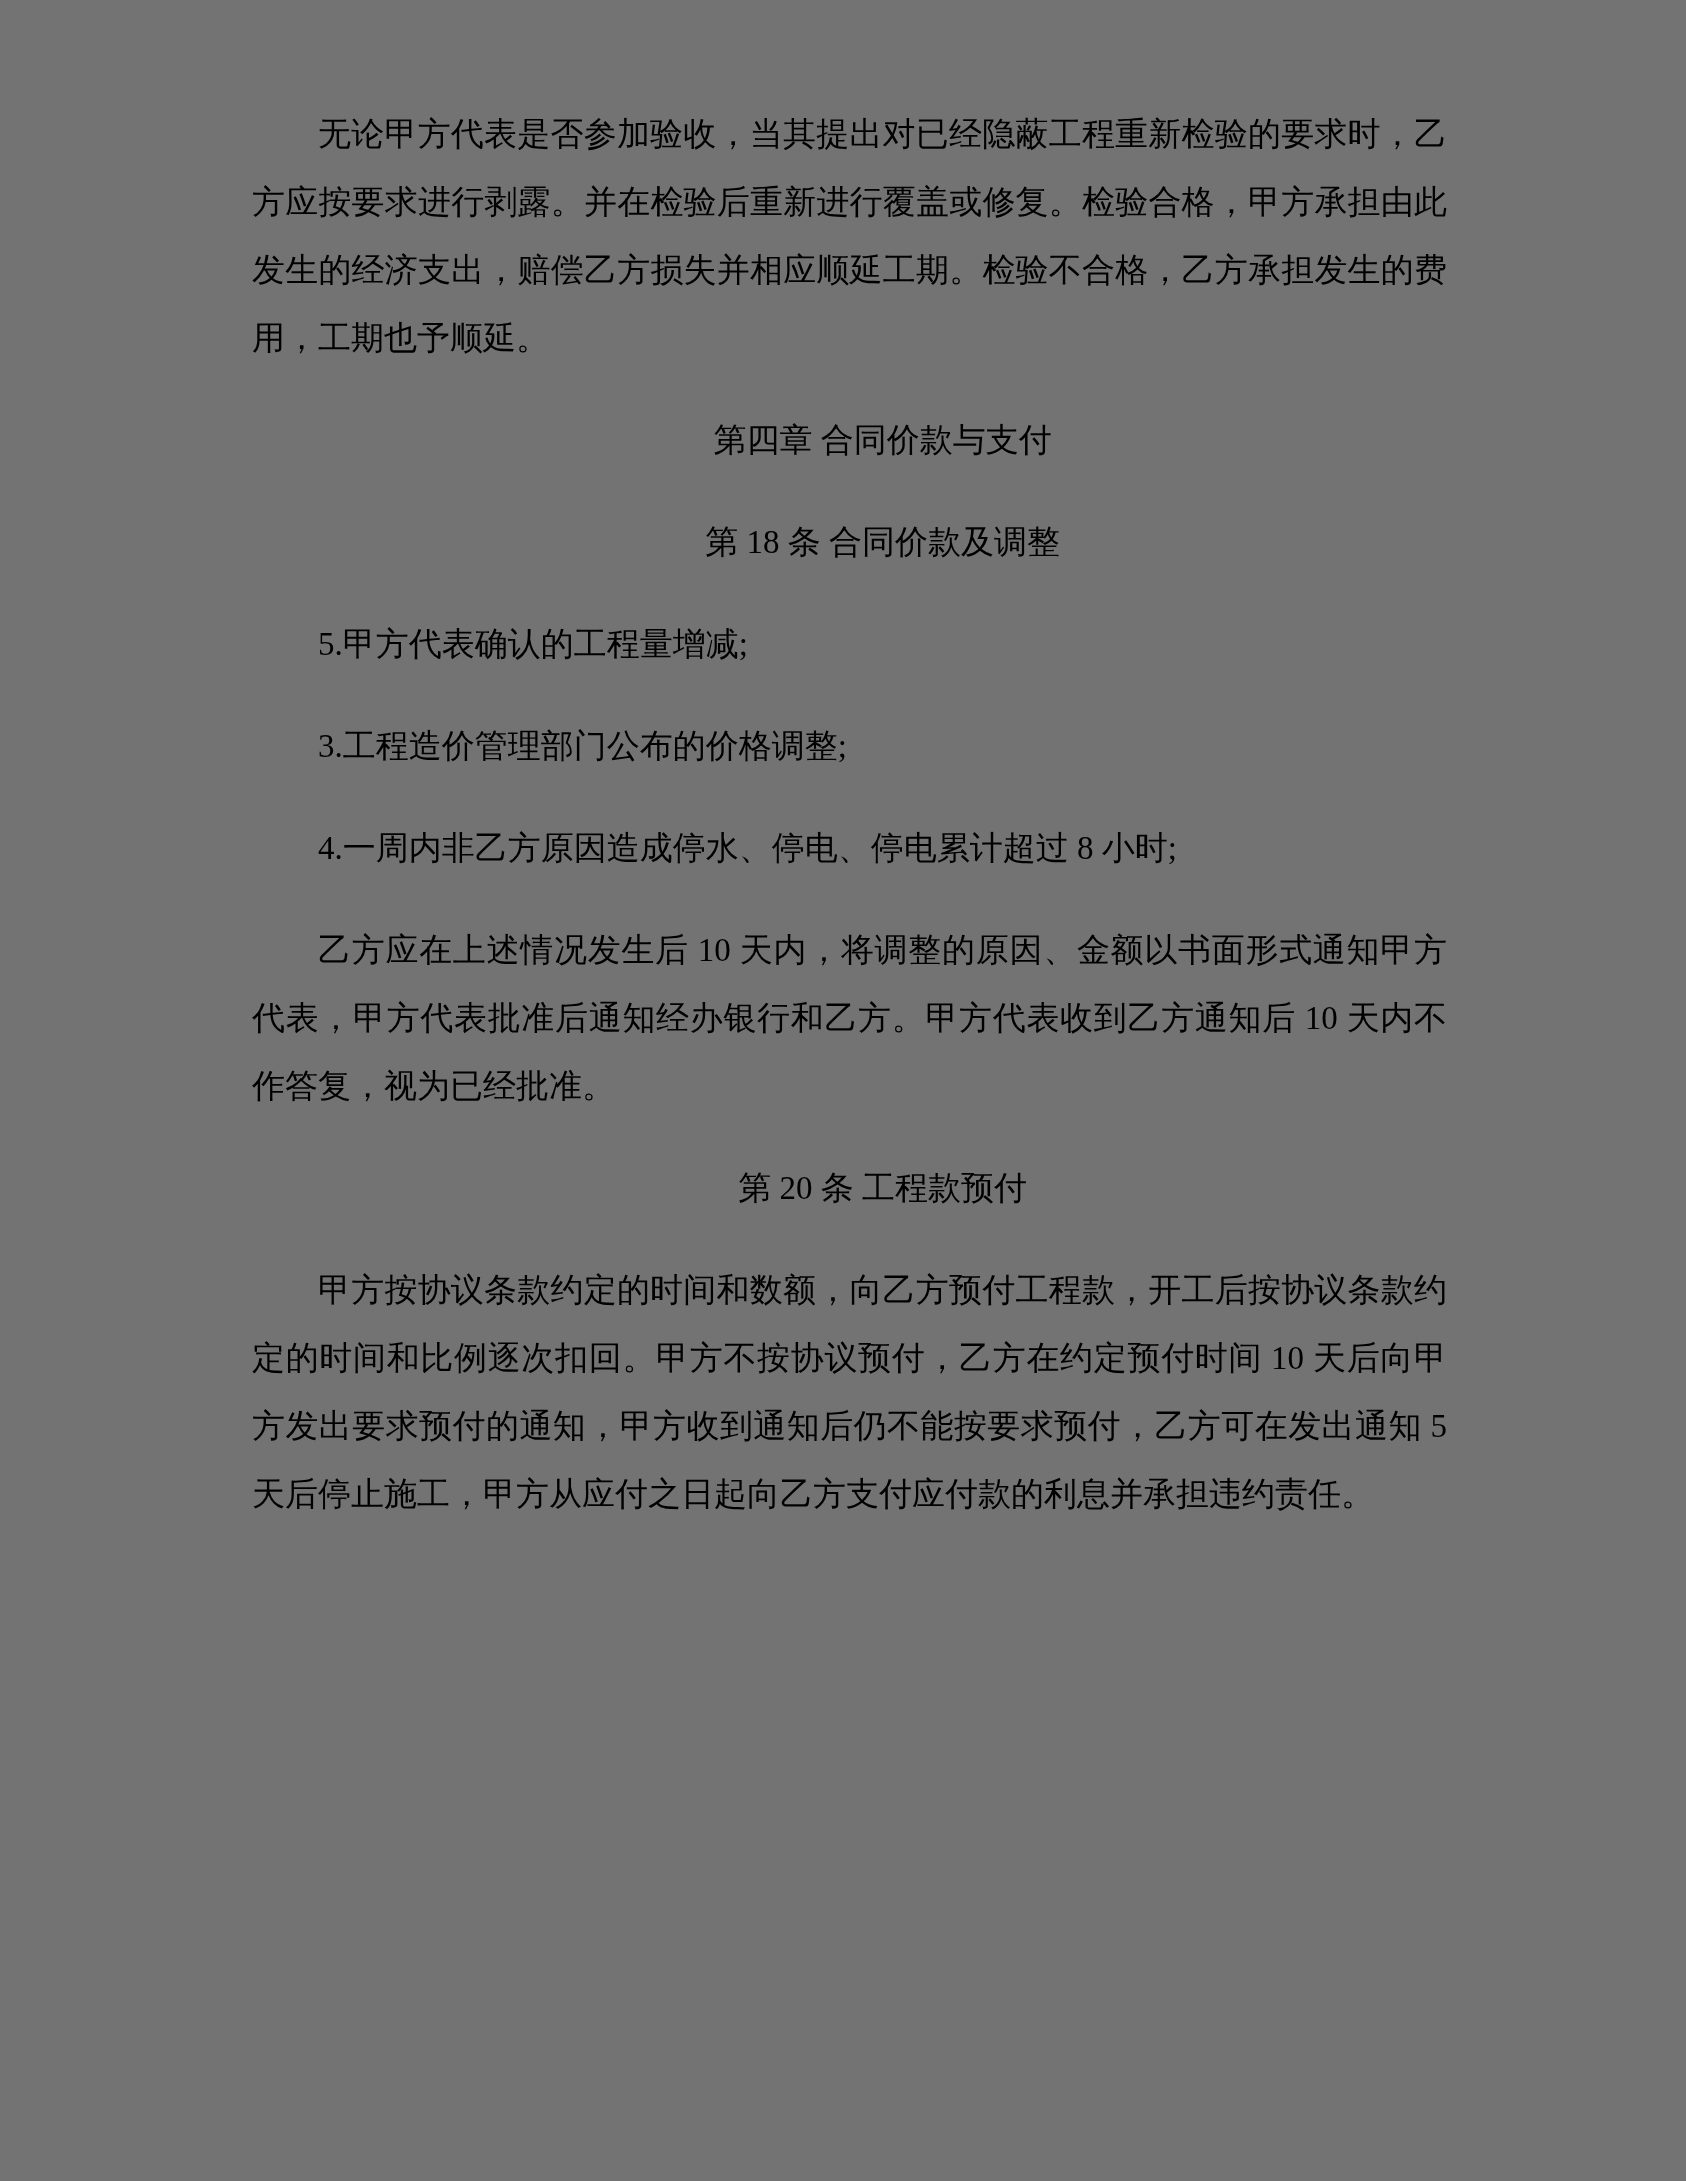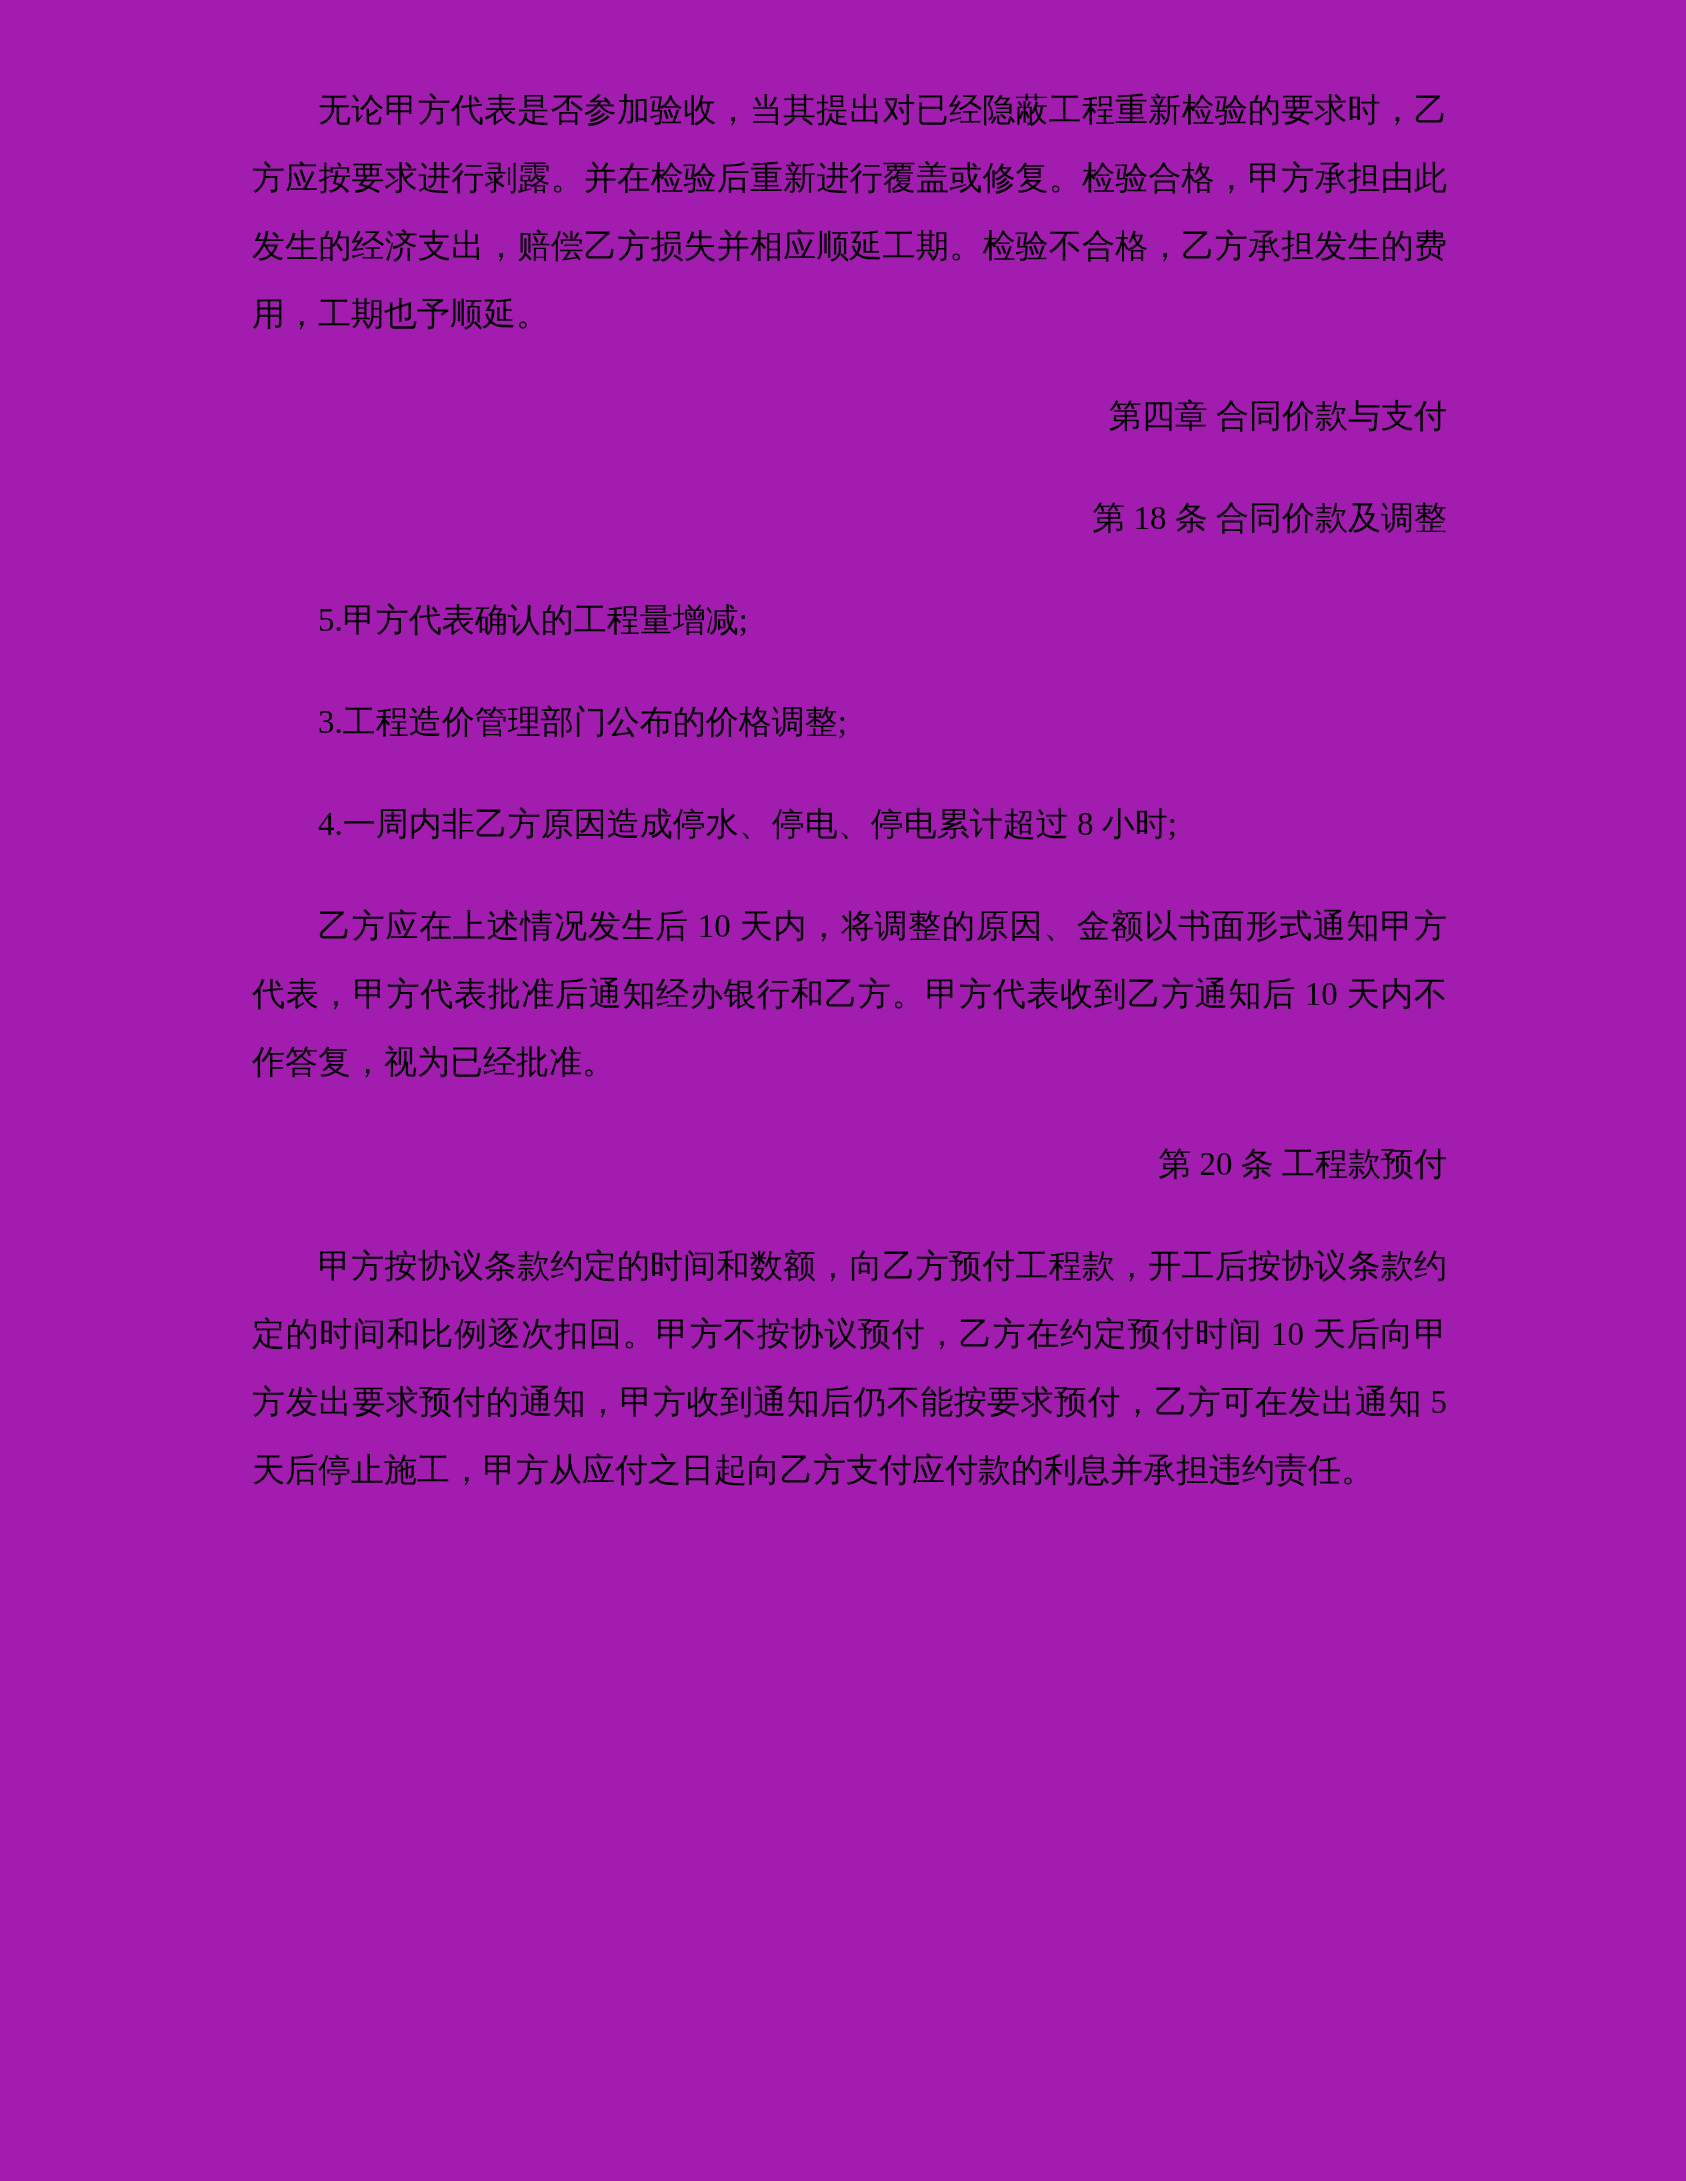--- a/index.html
+++ b/index.html
@@ -5,38 +5,38 @@
   html, body {
     margin: 0;
     padding: 0;
     background: #ffffff;
   }
   .page {
     position: relative;
     width: 1686px;
     height: 2182px;
     box-sizing: border-box;
-    background: #a21caf;
+    background: #737373;
     color: #000000;
-    padding: 76px 239px 110px 252px;
+    padding: 100px 239px 110px 252px;
     font-family: "Liberation Serif", "DejaVu Serif", serif;
     font-size: 33px;
     line-height: 68px;
     overflow: hidden;
   }
   .block {
     margin: 0 0 34px 0;
     text-indent: 2em;
     text-align: justify;
     text-justify: inter-ideograph;
     white-space: normal;
     word-break: break-all;
   }
   .heading {
-    text-align: right;
+    text-align: center;
   }
   .list-item {
     text-align: left;
   }
 </style>
 </head>
 <body>
 
 <div class="page">
   <div class="block paragraph">无论甲方代表是否参加验收，当其提出对已经隐蔽工程重新检验的要求时，乙方应按要求进行剥露。并在检验后重新进行覆盖或修复。检验合格，甲方承担由此发生的经济支出，赔偿乙方损失并相应顺延工期。检验不合格，乙方承担发生的费用，工期也予顺延。</div>

